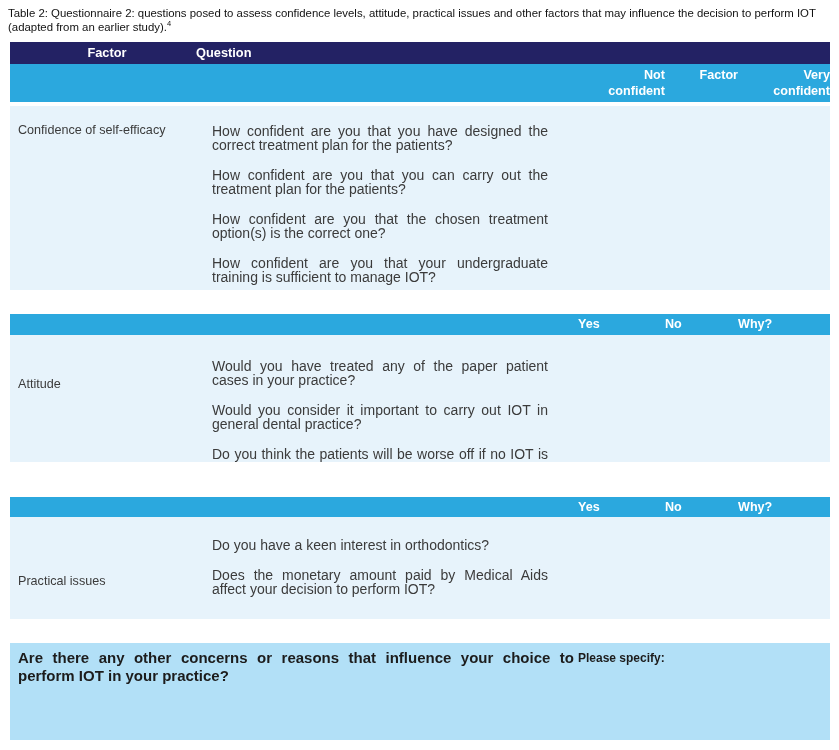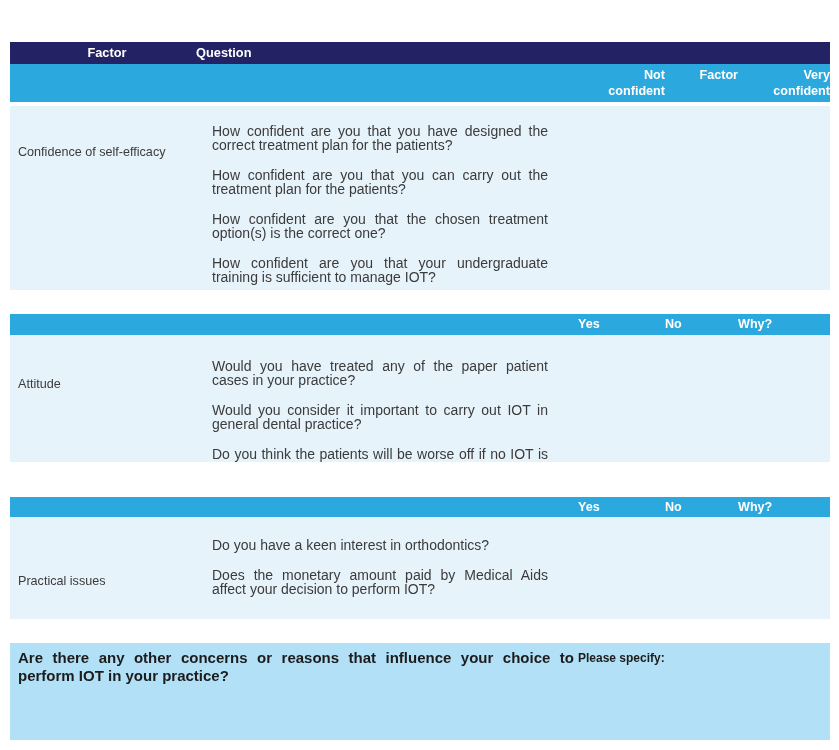--- a/index.html
+++ b/index.html
@@ -32,21 +32,21 @@
   .slim21 .cell{line-height:21px;}
   .slim20{height:20px;}
   .slim20 .cell{line-height:20px;}
 
   
   .section{background:#E7F3FB;overflow:hidden;}
   .sec1{height:184px;}
   .sec2{height:127px;}
   .sec3{height:102px;}
   .fl{font-size:12.6px;color:#3b3b3b;padding-left:8px;}
-  .sec1 .fl{padding-top:39px;}
+  .sec1 .fl{padding-top:17px;}
   .sec2 .fl{padding-top:42px;}
   .sec3 .fl{padding-top:57px;}
   .qs{padding-right:14px;box-sizing:border-box;}
   .sec1 .qs{padding-top:2px;}
   .sec2 .qs{padding-top:8px;}
   .sec3 .qs{padding-top:5px;}
   .q{margin:16px;font-size:14px;line-height:14px;color:#3b3b3b;text-align:justify;}
   .sec1 .q{margin-bottom:11px;}
   .sec2 .q{margin-bottom:12px;}
   .sec3 .q{margin-bottom:6px;}
@@ -59,20 +59,21 @@
               padding-top:6px;}
   .fq{padding-left:8px;padding-right:4px;font-weight:bold;font-size:15px;line-height:18px;
       color:#1c1c1c;text-align:justify;}
   .fp{font-weight:bold;font-size:12px;line-height:18px;color:#1c1c1c;}
 </style>
 </head>
 <body>
 
 <div class="page">
 
+  <div class="caption"><span>Table 2: Questionnaire 2: questions posed to assess confidence levels, attitude, practical issues and other factors that may influence the decision to perform IOT (adapted from an earlier study).</span><sup>4</sup></div>
 
   <div class="tbl">
 
     <div class="row navy grid5">
       <div class="cell cf">Factor</div>
       <div class="cell cq">Question</div>
       <div class="cell"></div>
       <div class="cell"></div>
       <div class="cell"></div>
     </div>

